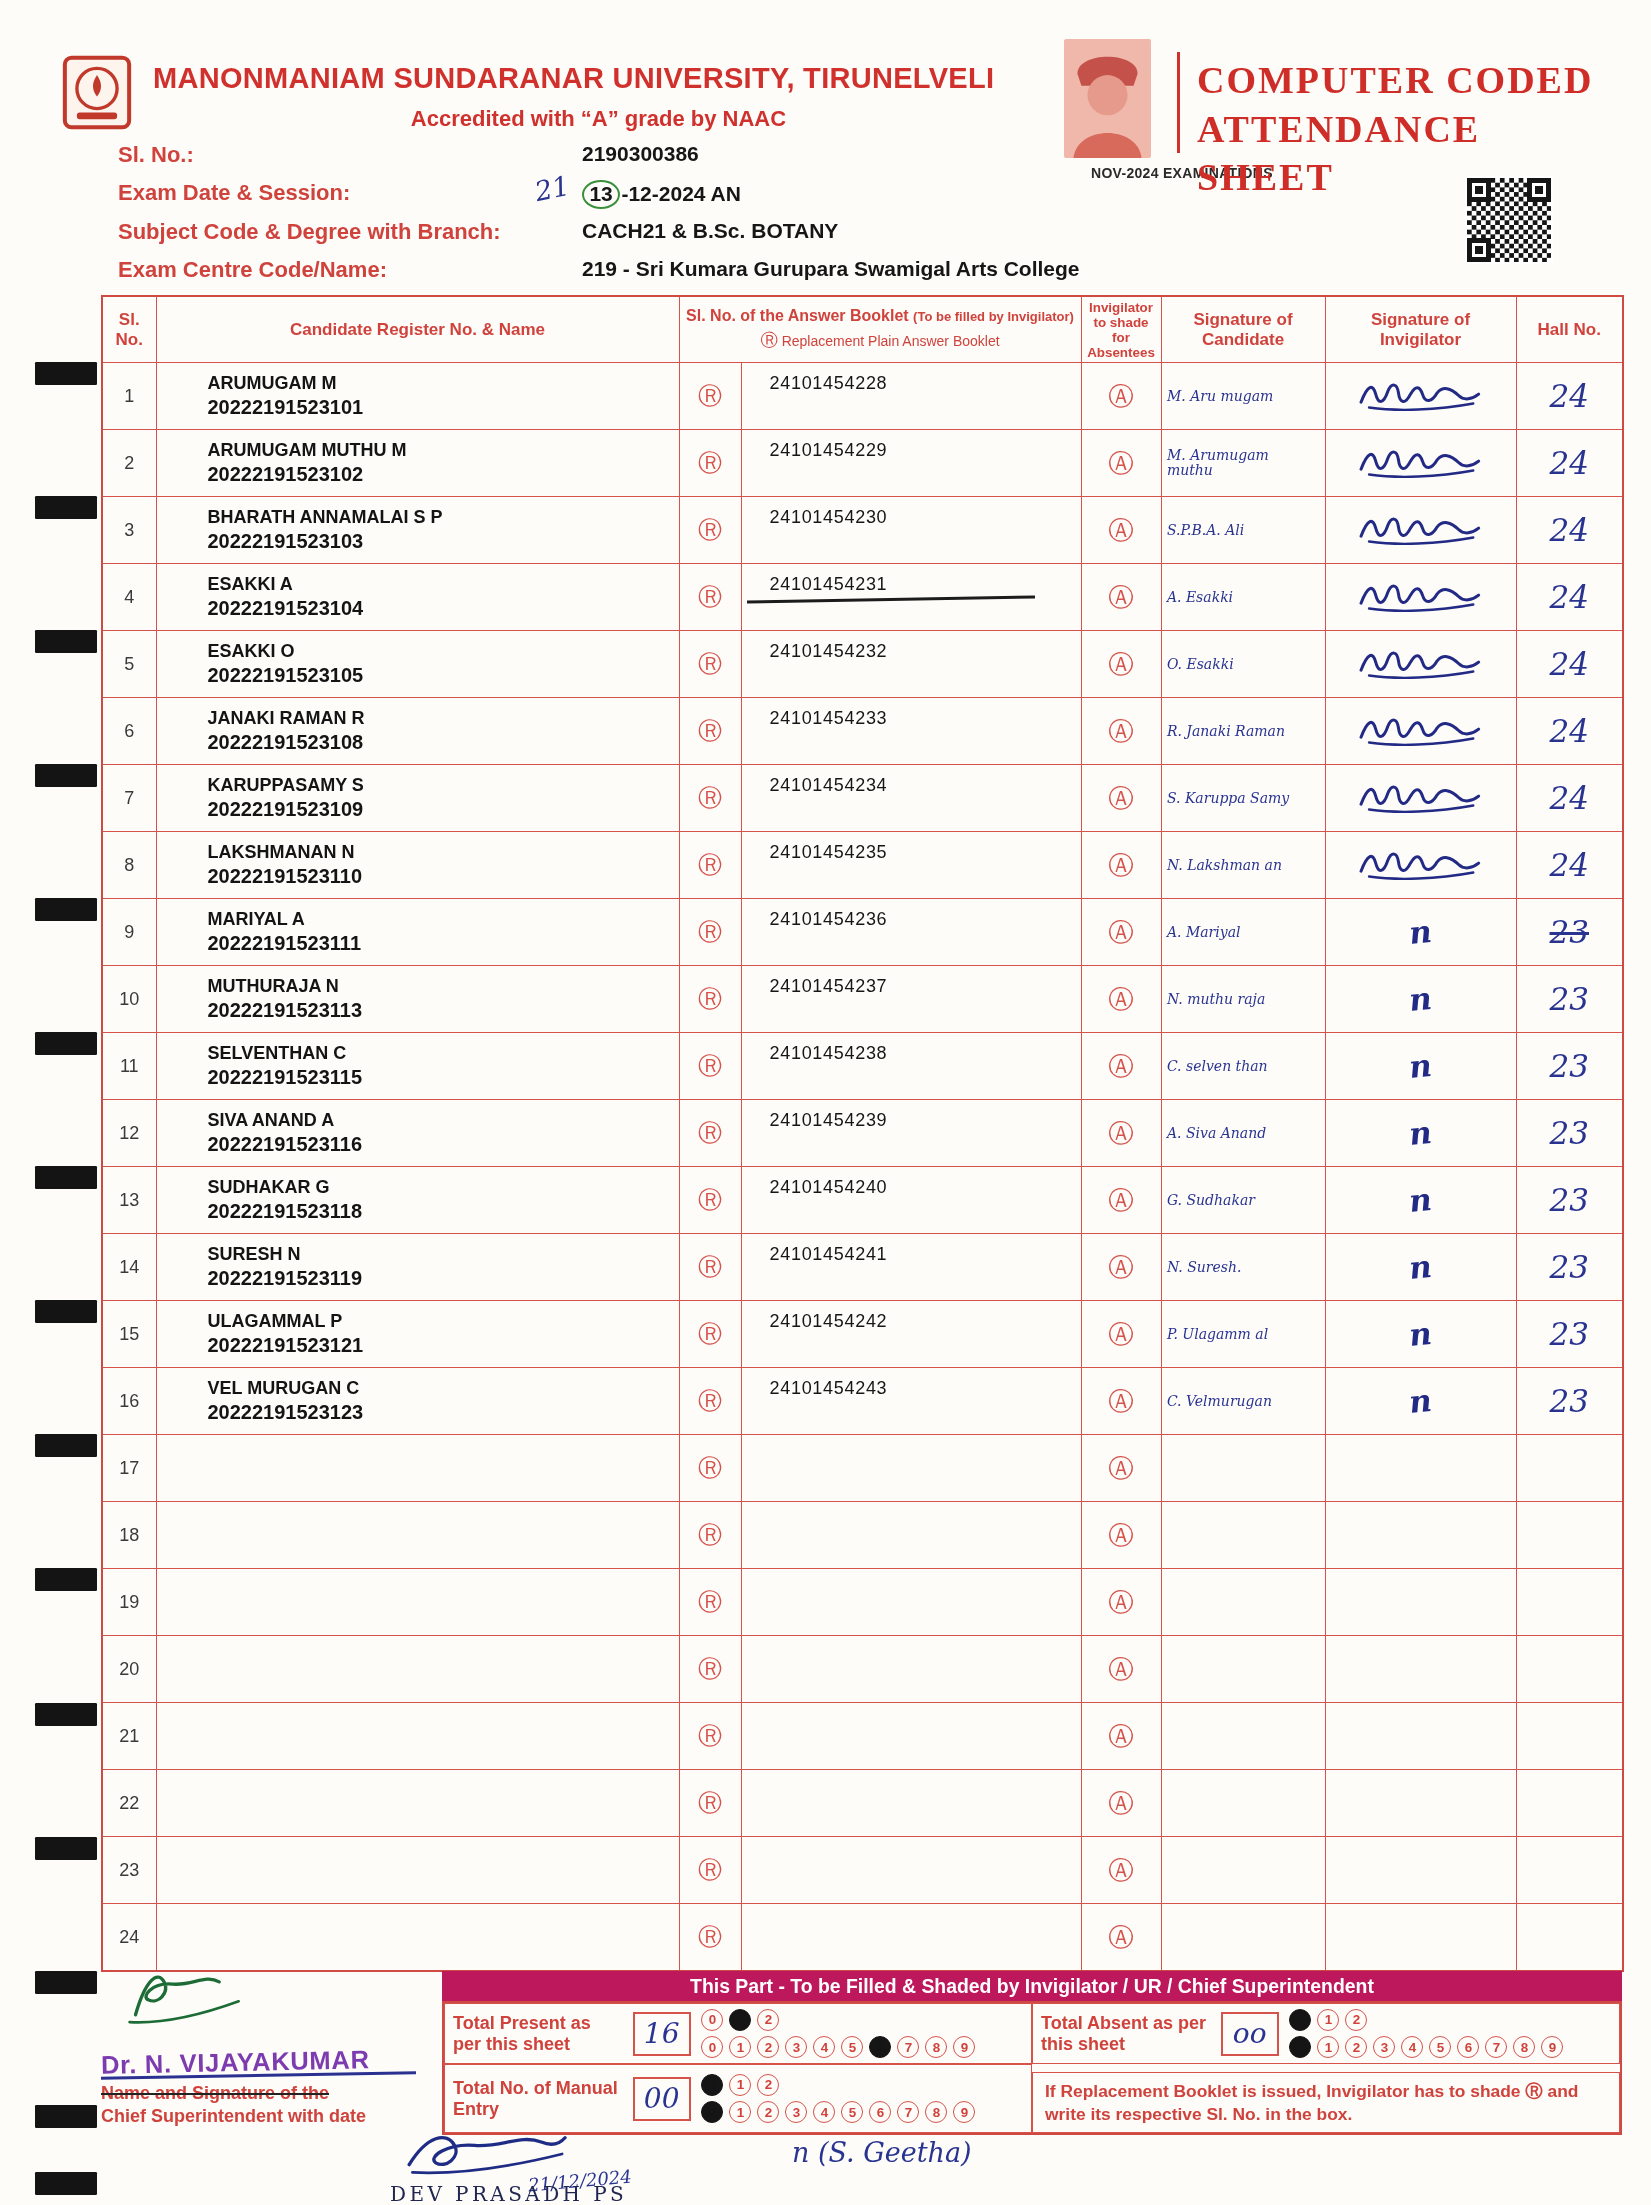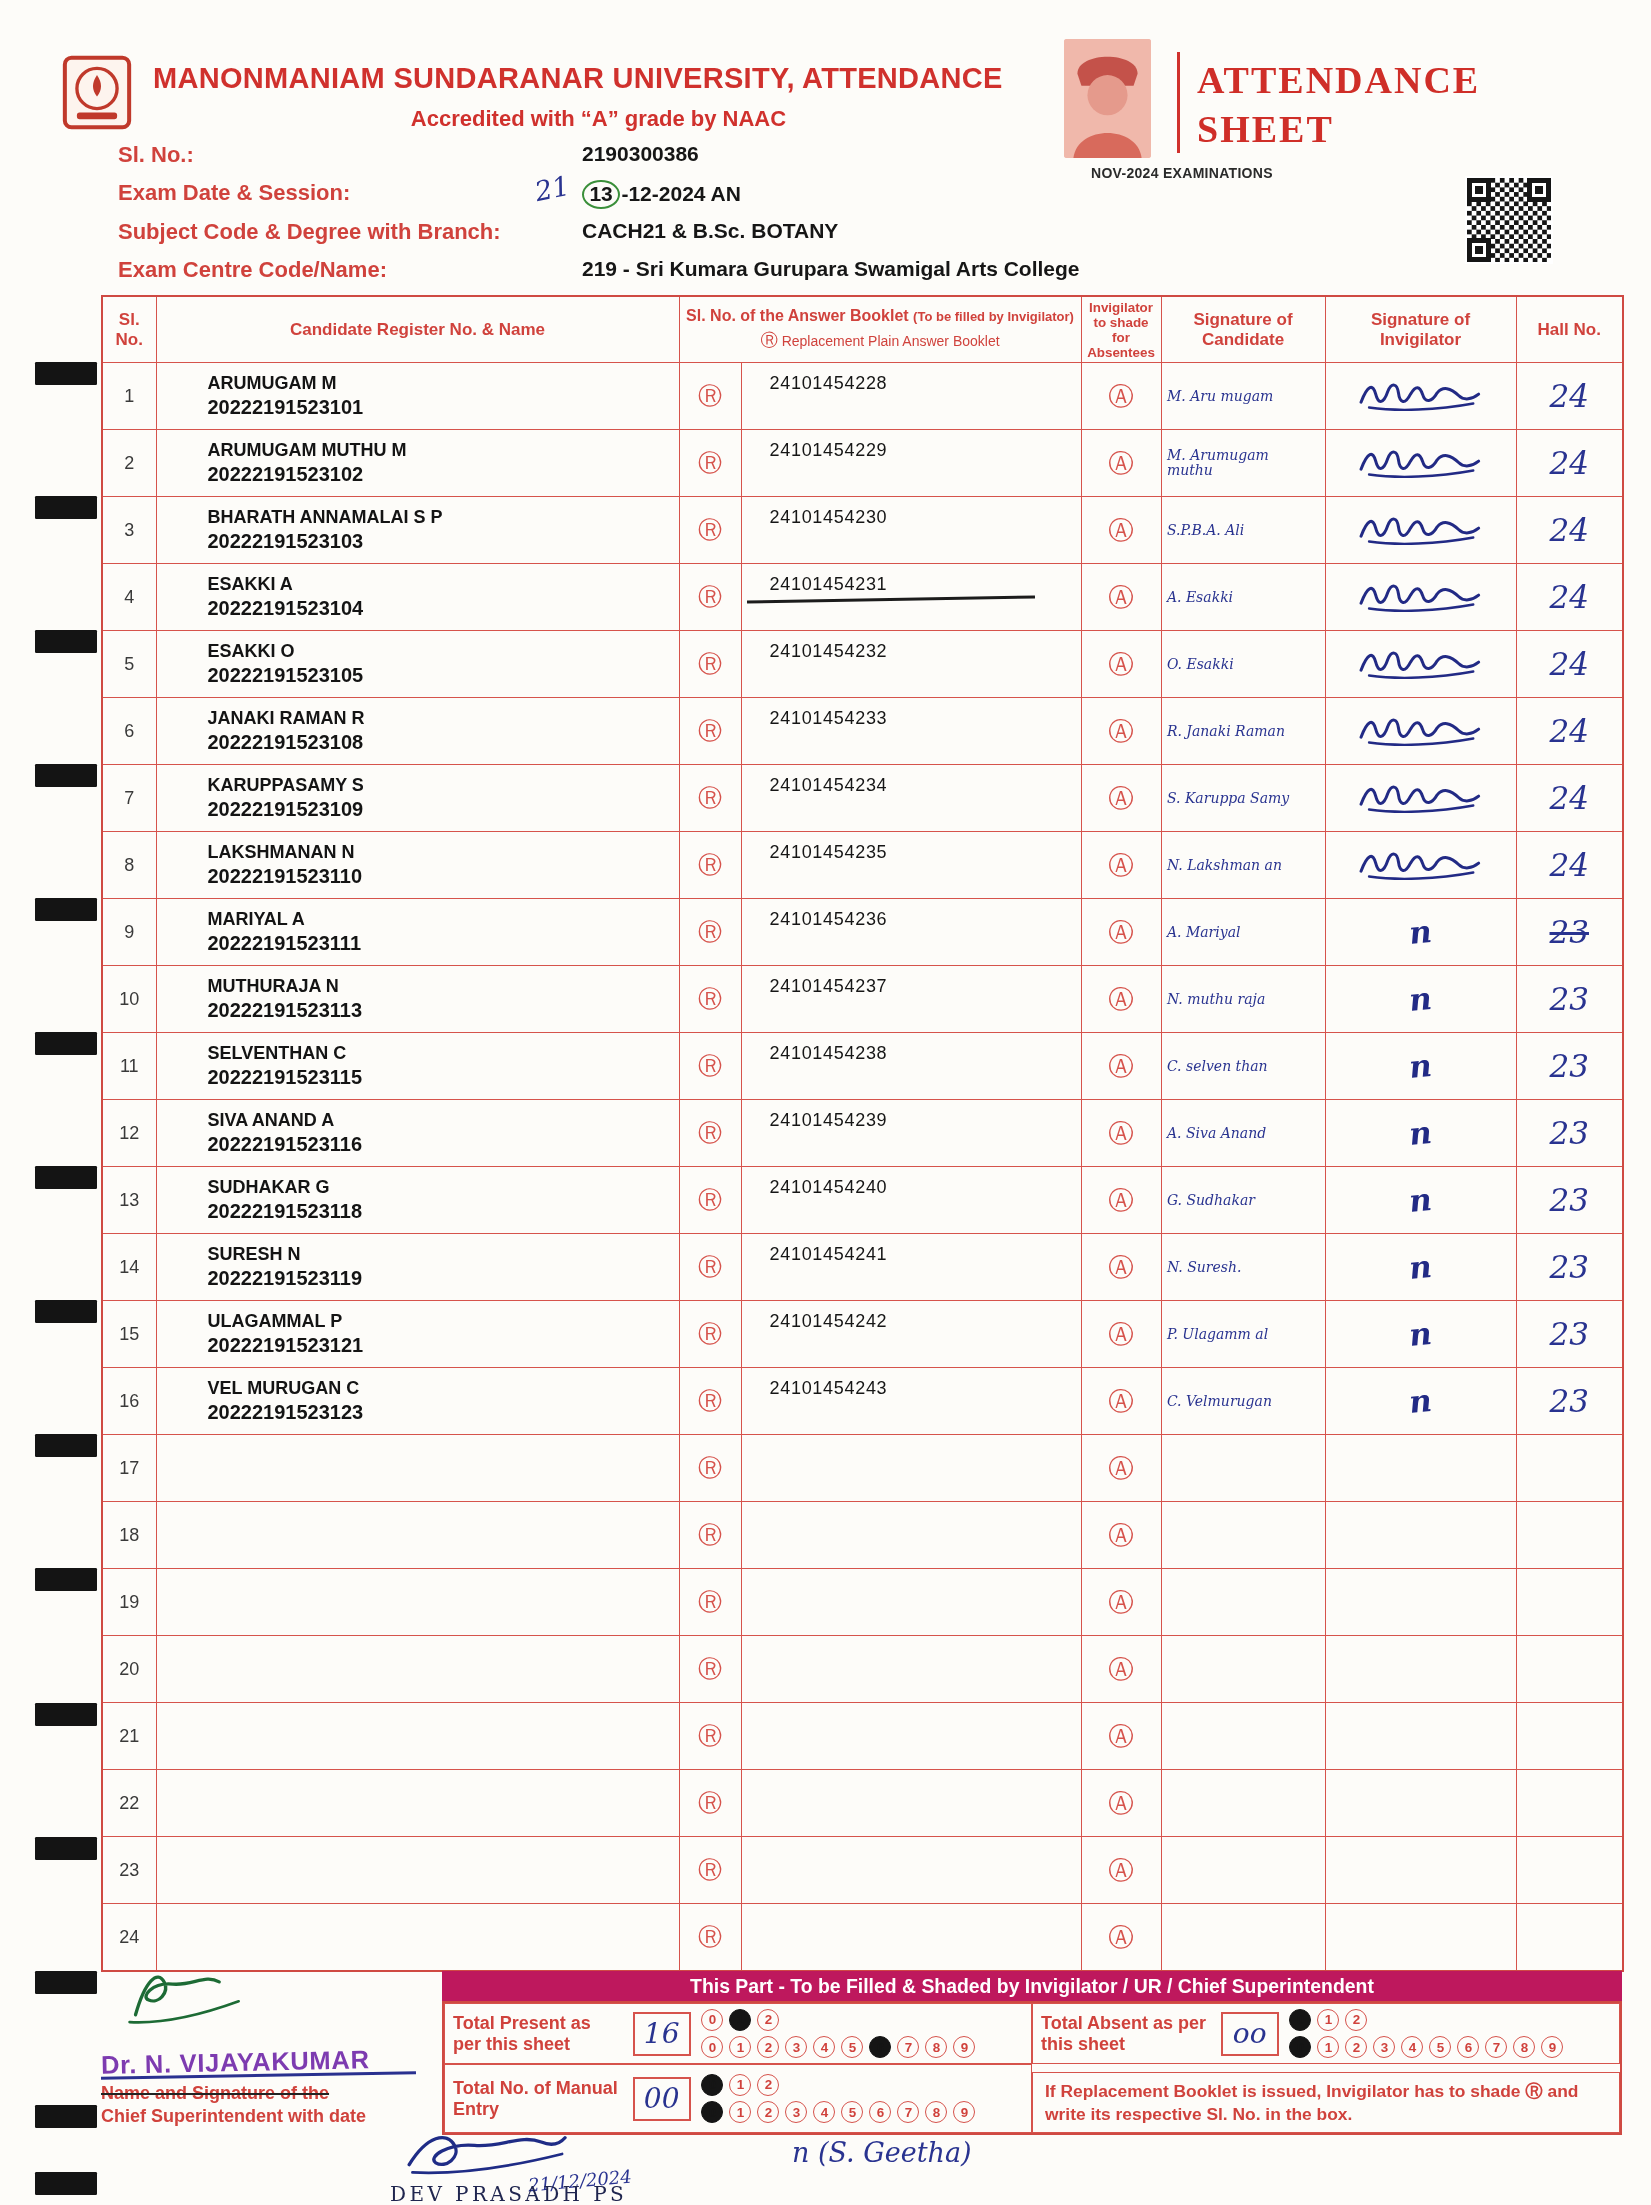--- a/index.html
+++ b/index.html
@@ -105,34 +105,35 @@
       <div class="mark" style="top: 2105px;"></div>
       <div class="mark" style="top: 2172px;"></div>
     </div>
 
   <svg class="logo" width="70" height="75" viewBox="0 0 104 112">
     <rect x="4" y="4" width="96" height="104" rx="10" fill="#fdf4ee" stroke="#c0392b" stroke-width="6"></rect>
     <circle cx="52" cy="50" r="30" fill="none" stroke="#c0392b" stroke-width="5"></circle>
     <path d="M52 30 C 60 42, 60 52, 52 62 C 44 52, 44 42, 52 30 Z" fill="#c0392b"></path>
     <rect x="22" y="86" width="60" height="10" rx="4" fill="#c0392b"></rect>
   </svg>
-  <div class="univ-title">MANONMANIAM SUNDARANAR UNIVERSITY, ATTENDANCE</div>
+  <div class="univ-title">MANONMANIAM SUNDARANAR UNIVERSITY, TIRUNELVELI</div>
   <div class="univ-accred">Accredited with “A” grade by NAAC</div>
 
   <div class="portrait">
     <svg width="87" height="119" viewBox="0 0 130 178">
       <rect width="130" height="178" fill="#f0b8ab"></rect>
       <path d="M20 52 C 20 18, 110 18, 110 52 L 104 70 L 26 70 Z" fill="#c4524a"></path>
       <circle cx="65" cy="84" r="30" fill="#e59a8c"></circle>
       <path d="M14 178 C 20 128, 110 128, 116 178 Z" fill="#d86a5c"></path>
     </svg>
   </div>
   <div class="exam-session">NOV-2024 EXAMINATIONS</div>
   <div class="vline"></div>
   <div class="sheet-title">
+    <div>COMPUTER  CODED</div>
     <div>ATTENDANCE SHEET</div>
   </div>
   <div class="qr">
     <div class="f tl"></div>
       <div class="f tr"></div>
       <div class="f bl"></div>
   </div>
 
   <div class="field-label" style="top:142px">Sl. No.:</div>
   <div class="field-value" style="top:142px">2190300386</div>

